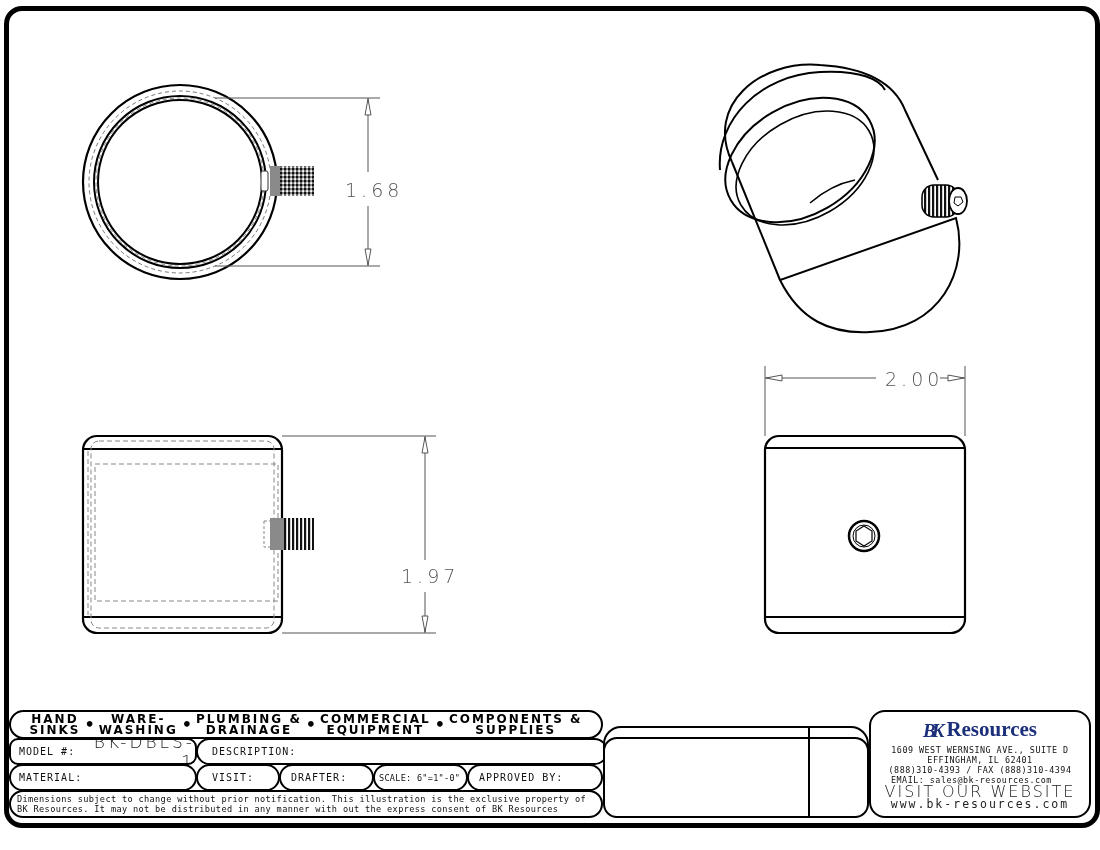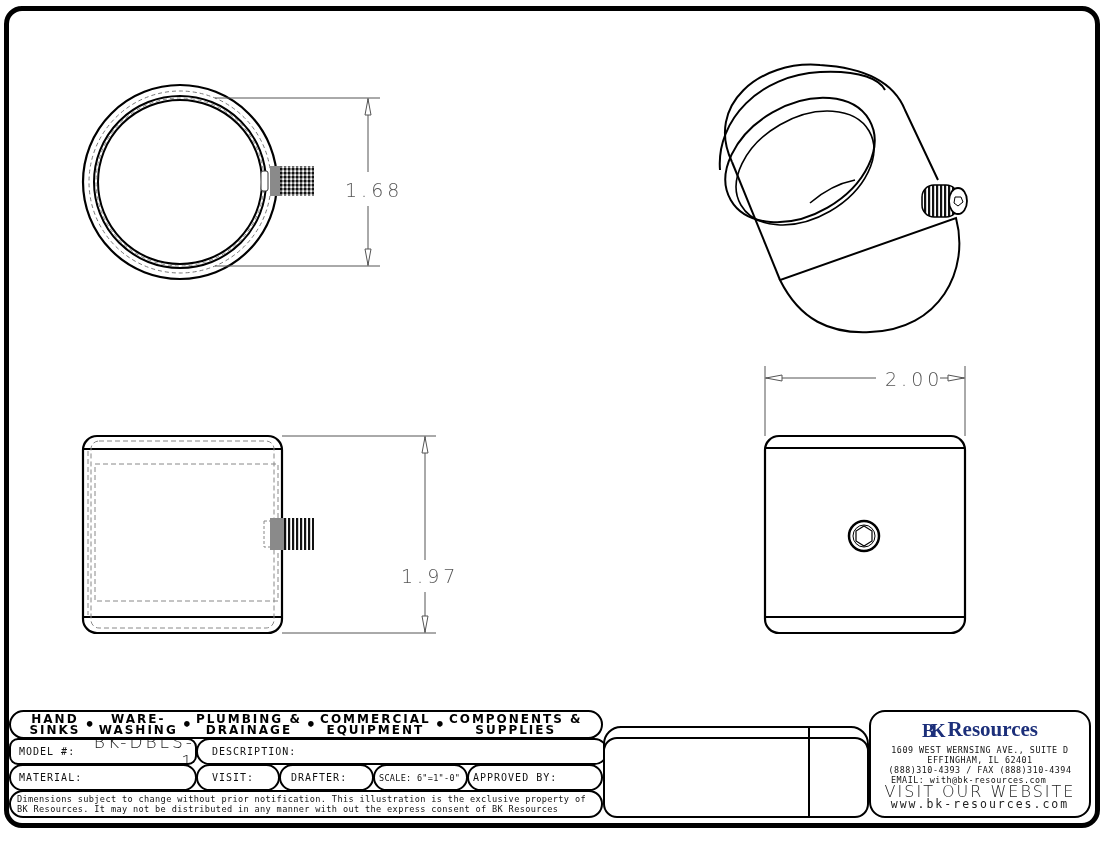--- a/index.html
+++ b/index.html
@@ -148,21 +148,21 @@
 </div>
 <div class="cell" style="left:196px; top:764px; width:84px; height:27px; padding-left:14px;">
   <span class="lbl">VISIT:</span>
 </div>
 <div class="cell" style="left:279px; top:764px; width:95px; height:27px; padding-left:10px;">
   <span class="lbl">DRAFTER:</span>
 </div>
 <div class="cell" style="left:373px; top:764px; width:95px; height:27px; padding-left:4px;">
   <span class="lbl" style="font-size:8.5px; letter-spacing:0.3px;">SCALE: 6"=1"-0"</span>
 </div>
-<div class="cell" style="left:467px; top:764px; width:136px; height:27px; padding-left:4px;">
+<div class="cell" style="left:467px; top:764px; width:136px; height:27px; padding-left:10px;">
   <span class="lbl">APPROVED BY:</span>
 </div>
 
 <div class="cell" style="left:9px; top:790px; width:594px; height:28px; border-radius:14px;">
   <div class="notice">
     <div>Dimensions subject to change without prior notification. This illustration is the exclusive property of</div>
     <div>BK Resources. It may not be distributed in any manner with out the express consent of BK Resources</div>
   </div>
 </div>
 
@@ -170,22 +170,22 @@
   <span class="lbl" style="width:203px; text-align:center;">REVISIONS</span>
   <span style="position:absolute; left:203px; top:0; bottom:0; border-left:2px solid #000;"></span>
   <span class="lbl" style="position:absolute; left:205px; width:59px; text-align:center;">DATE</span>
 </div>
 <div class="cell" style="left:603px; top:737px; width:266px; height:81px; border-radius:14px;">
   <span style="position:absolute; left:203px; top:0; bottom:0; border-left:2px solid #000;"></span>
 </div>
 
 <div class="cell" style="left:869px; top:710px; width:222px; height:108px; flex-direction:column; justify-content:flex-start; padding-top:4px; border-radius:16px;">
   <div style="display:flex; align-items:flex-end; height:26px;">
-    <span class="bk-logo" style="font-size:19px; letter-spacing:-4px; margin-right:6px;">BK</span>
+    <span class="bk-logo" style="font-size:19px; letter-spacing:-4px; margin-right:6px;font-style:italic;">BK</span>
     <span class="bk-logo">Resources</span>
   </div>
   <div class="bk-line" style="margin-top:3px;">1609 WEST WERNSING AVE., SUITE D</div>
   <div class="bk-line">EFFINGHAM, IL 62401</div>
   <div class="bk-line">(888)310-4393 / FAX (888)310-4394</div>
-  <div class="bk-line" style="text-align:left; align-self:flex-start; margin-left:20px;">EMAIL: with@bk-resources.com</div>
+  <div class="bk-line" style="text-align:left; align-self:flex-start; margin-left:20px;">EMAIL: sales@bk-resources.com</div>
   <div class="bk-visit">VISIT OUR WEBSITE</div>
   <div class="bk-url">www.bk-resources.com</div>
 </div>
 
 </body></html>

